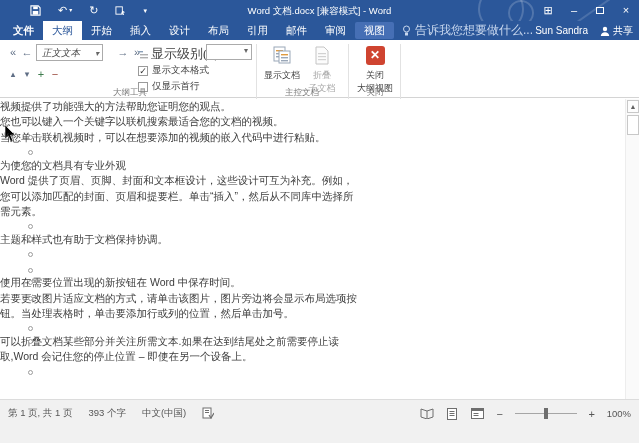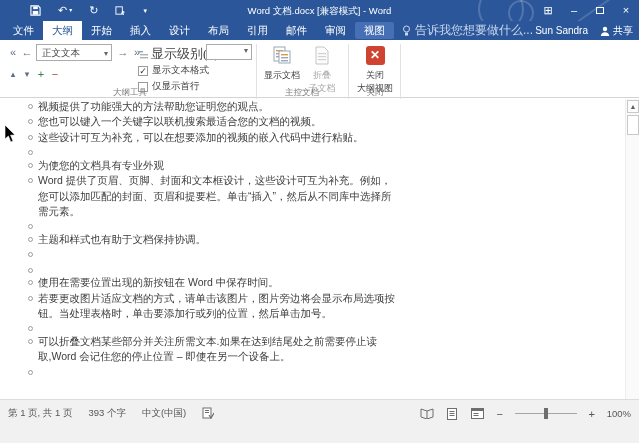--- a/index.html
+++ b/index.html
@@ -24,35 +24,35 @@
   .tab.active { background:#fff; color:#2b579a; }
   .tab.highlighted { background:#466fb5; border-radius:2px; margin:1px 0; line-height:17px; }
   .tellme { display:flex; align-items:center; gap:4px; color:#c8d7ee; font-size:12px; padding:0 8px; white-space:nowrap; }
   .tabrow-right { position:absolute; right:6px; top:21px; height:19px; display:flex; align-items:center; gap:12px; color:#fff; font-size:10px; }
 
   
   .ribbon { position:absolute; top:40px; left:0; width:639px; height:58px; background:#fff; border-bottom:1px solid #d4d4d4; }
   .grp-label { position:absolute; font-size:8.5px; color:#7a7a7a; text-align:center; }
   .v-div { position:absolute; top:4px; height:86px; width:1px; background:#e2e2e2; }
   .arrow-btn { position:absolute; width:14px; height:14px; font-size:11px; color:#5f6e85; text-align:center; line-height:14px; }
-  .lvl-select { position:absolute; left:36px; top:4px; width:76px; height:17px; border:1px solid #ababab; background:#fff;
-                font-size:9.5px; color:#444; line-height:15px; padding:0 12px 0 5px; white-space:nowrap; }
+  .lvl-select { position:absolute; left:36px; top:4px; width:67px; height:17px; border:1px solid #ababab; background:#fff;
+                font-size:9.5px; color:#444; line-height:15px; padding:0 12px 0 5px; white-space:nowrap;font-style:italic; }
   .lvl-select .dd, .show-select .dd { position:absolute; right:3px; top:1px; color:#666; font-size:8px; }
   .show-select { position:absolute; left:206px; top:4px; width:46px; height:16px; border:1px solid #ababab; background:#fff; }
   .check-row { position:absolute; display:flex; align-items:center; gap:4px; font-size:9.5px; color:#444; }
   .cbox { width:10px; height:10px; border:1px solid #9a9a9a; background:#fff; font-size:9px; line-height:9px; text-align:center; color:#333; }
   .big-btn { position:absolute; top:3px; width:48px; text-align:center; font-size:9px; color:#444; }
   .big-btn .icon-slot { height:24px; display:flex; align-items:center; justify-content:center; margin-bottom:2px; }
   .big-btn.disabled { color:#a8a8a8; }
   .red-x { width:19px; height:19px; background:#cf4430; border-radius:3px; color:#fff; font-size:12px; font-weight:bold; line-height:19px; text-align:center; }
   .chevron-up { position:absolute; right:8px; top:84px; width:10px; height:8px; color:#666; font-size:8px; }
 
   
   .doc { position:absolute; top:99px; left:0; width:625px; height:316px; background:#fff; overflow:hidden; }
-  .para { position:relative; padding-left:38px; width:400px; font-size:10.5px; line-height:15.4px; color:#3d3d3d; min-height:15.4px; }
+  .para { position:relative; width:400px; font-size:10.5px; line-height:15.4px; color:#3d3d3d; min-height:15.4px; }
   .para.empty { height:12.5px; min-height:12.5px; }
   .para .bullet { position:absolute; left:28px; top:5px; width:5px; height:5px; border:1px solid #9b9b9b; border-radius:50%; background:#fff; }
   .para .ptext { display:block; width:358px; }
   .caret-dash { position:absolute; left:20px; top:301px; width:11px; height:2px; background:#111; }
   .mouse-pointer { position:absolute; left:4px; top:26px; }
 
   
   .vscroll { position:absolute; top:99px; right:0; width:14px; height:316px; background:#fafafa; border-left:1px solid #ededed; }
   .sb-btn { position:absolute; left:1px; width:12px; height:13px; background:#fdfdfd; border:1px solid #c8c8c8; color:#606060;
             font-size:7px; text-align:center; line-height:12px; }
@@ -101,21 +101,21 @@
     <div class="title-text">Word 文档.docx [兼容模式] - Word</div>
     <div class="win-controls">
       <span class="win-btn">⊞</span>
       <span class="win-btn">–</span>
       <span class="win-btn"><span class="restore-glyph"></span></span>
       <span class="win-btn">×</span>
     </div>
   </div>
 
   <div class="tabrow">
-    <span class="tab" style="margin-left:4px;">文件</span>
+    <span class="tab" style="margin-left:4px;font-weight:bold;">文件</span>
     <span class="tab active">大纲</span>
     <span class="tab">开始</span>
     <span class="tab">插入</span>
     <span class="tab">设计</span>
     <span class="tab">布局</span>
     <span class="tab">引用</span>
     <span class="tab">邮件</span>
     <span class="tab">审阅</span>
     <span class="tab highlighted">视图</span>
     <span class="tellme">
@@ -239,21 +239,21 @@
         <span class="ptext">视频提供了功能强大的方法帮助您证明您的观点。</span>
       </div>
 
       <div class="para">
         <span class="bullet"></span>
         <span class="ptext">您也可以键入一个关键字以联机搜索最适合您的文档的视频。</span>
       </div>
 
       <div class="para">
         <span class="bullet"></span>
-        <span class="ptext">这些设计可互为补充，可以在想要添加的视频的嵌入代码中进行粘贴。</span>
+        <span class="ptext">当您单击联机视频时，可以在想要添加的视频的嵌入代码中进行粘贴。</span>
       </div>
 
       <div class="para empty">
         <span class="bullet"></span>
         <span class="ptext"></span>
       </div>
 
       <div class="para">
         <span class="bullet"></span>
         <span class="ptext">为使您的文档具有专业外观</span>

